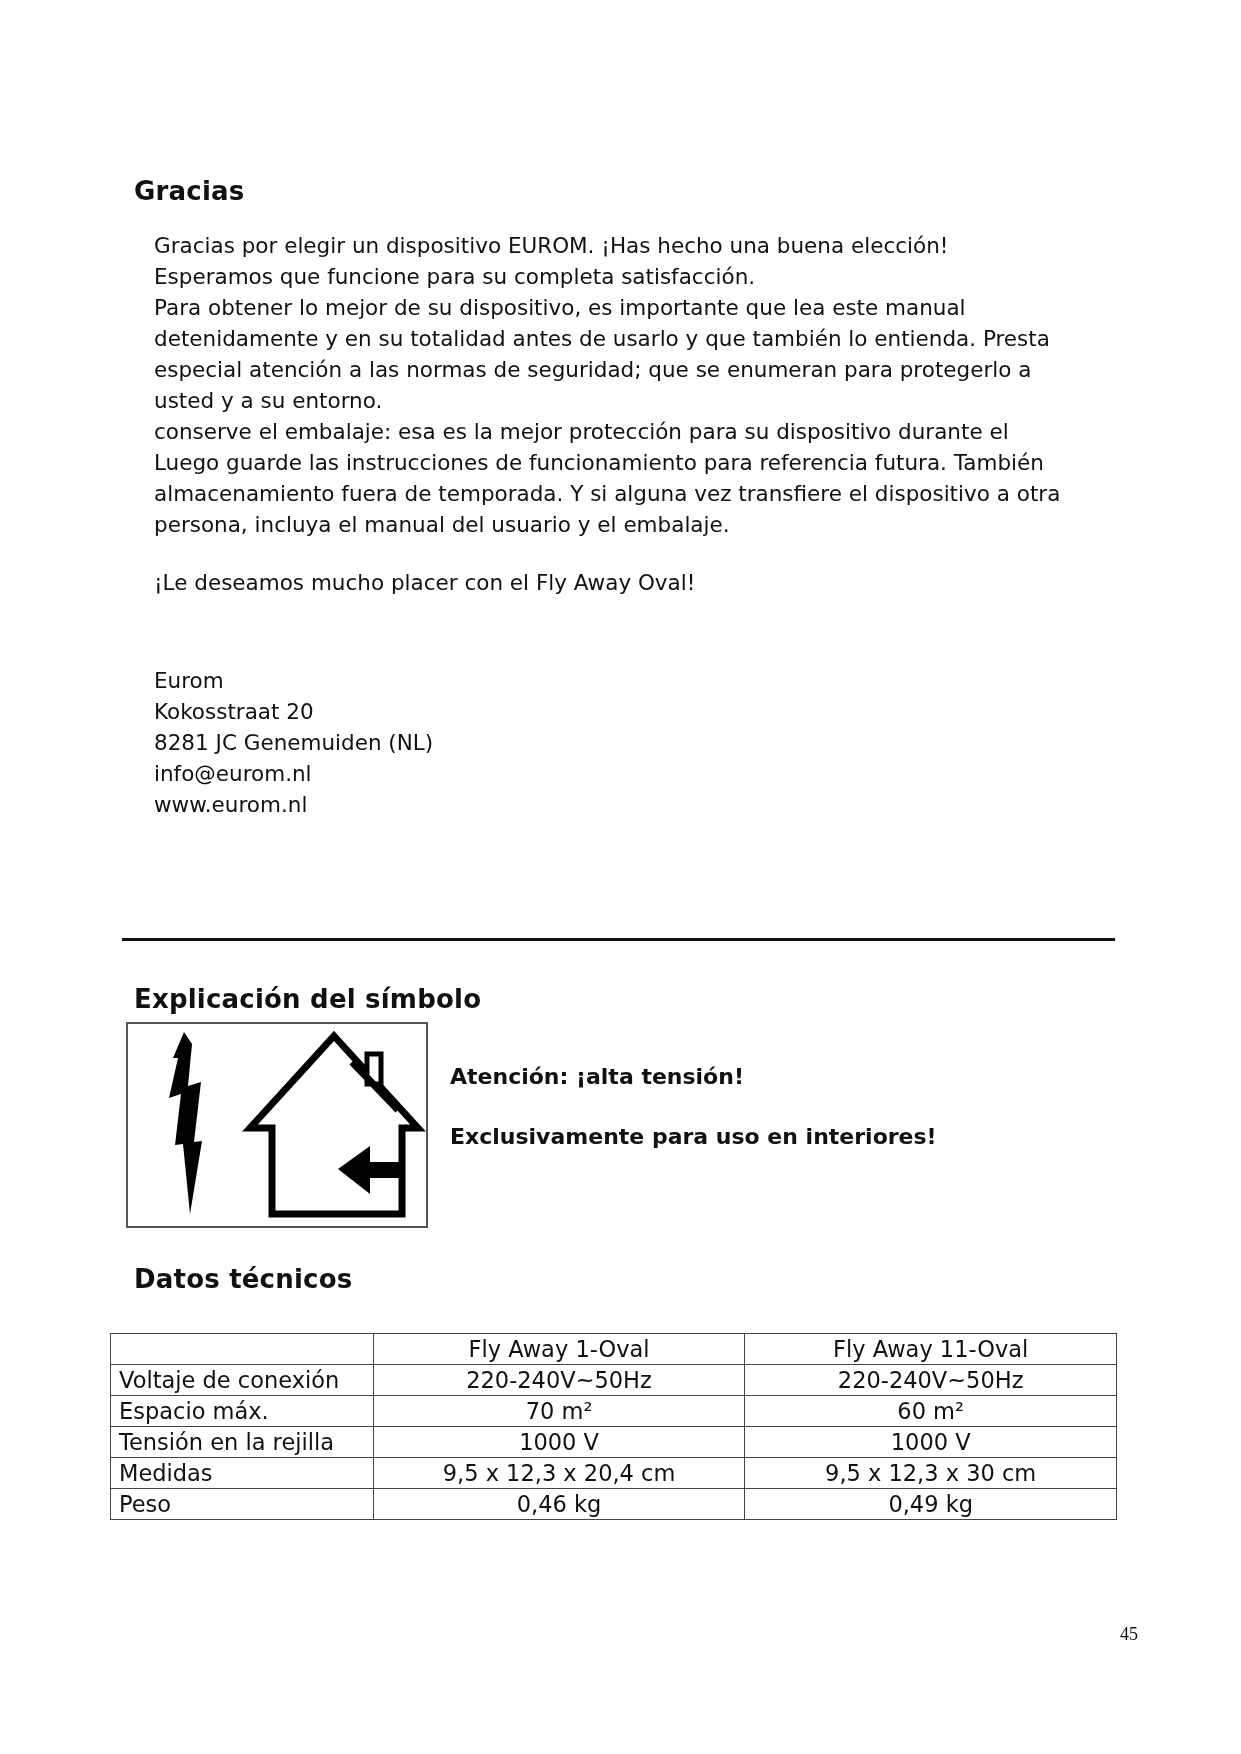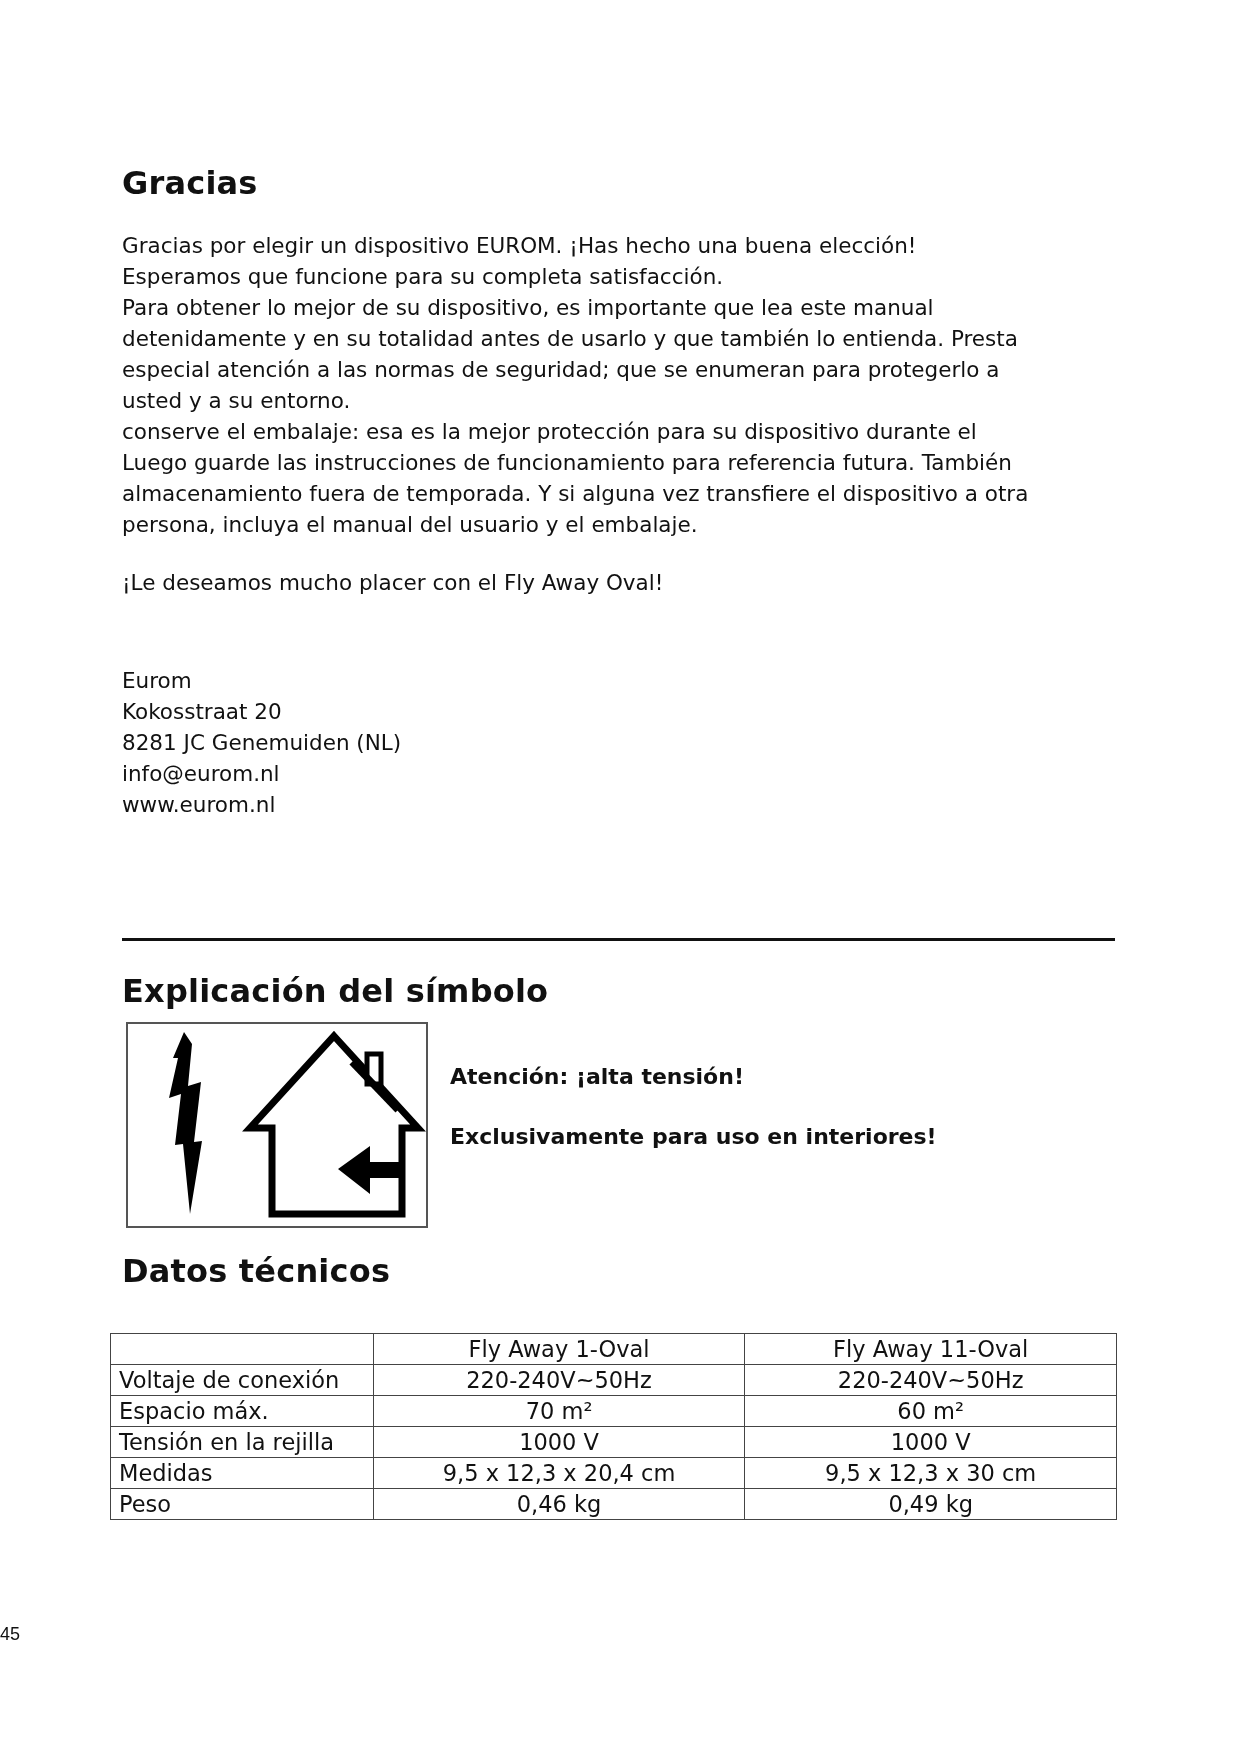--- a/index.html
+++ b/index.html
@@ -1,35 +1,35 @@
 <!DOCTYPE html>
 <html><head>
 <meta charset="utf-8">
 <style>
   html, body { margin: 0; padding: 0; background: #ffffff; }
   body { width: 1241px; height: 1754px; position: relative; overflow: hidden;
          font-family: "DejaVu Sans", sans-serif; color: #111; }
   .page { position: absolute; left: 0; top: 0; width: 1241px; height: 1754px; }
-  h1 { position: absolute; left: 122px; margin: 0; font-size: 32px; font-weight: bold;
+  h1 { position: absolute; left: 122px; margin: 12px; font-size: 26px; font-weight: bold;
        font-family: "DejaVu Sans", sans-serif; letter-spacing: 0.2px; }
   .para { position: absolute; left: 122px; margin: 0; font-size: 21.5px; line-height: 31px;
           font-family: "DejaVu Sans", sans-serif; white-space: nowrap; }
-  .para div { height: 31px; }
+  .para div { height: 31px; margin-left: 32px; }
   .rule { position: absolute; left: 122px; top: 938px; width: 993px; height: 3px; background: #111; }
   .symbol-box { position: absolute; left: 126px; top: 1022px; width: 302px; height: 206px;
                 border: 2px solid #555; box-sizing: border-box; background: #fff; }
   .symbol-text { position: absolute; left: 450px; font-size: 22px; font-weight: bold;
                  font-family: "DejaVu Sans", sans-serif; white-space: nowrap; }
   table.spec { position: absolute; left: 110px; top: 1333px; width: 1007px; border-collapse: collapse;
                font-family: "DejaVu Sans", sans-serif; font-size: 22.5px; }
   table.spec td { border: 1.5px solid #444; height: 30px; padding: 0 8px; line-height: 30px; }
   table.spec td.label { width: 246px; text-align: left; }
   table.spec td.val { text-align: center; width: 355px; }
-  .pagenum { position: absolute; left: 0; width: 1138px; top: 1624px; text-align: left;
-             font-family: Liberation Sans, sans-serif; font-size: 18px; }
+  .pagenum { position: absolute; left: 0; width: 1138px; top: 1624px; text-align: right;
+             font-family: Liberation Serif, serif; font-size: 18px; }
 </style>
 </head>
 <body>
 
 <div class="page">
 
   <h1 style="top:164px;">Gracias</h1>
 
   <div class="para" style="top:230px;">
     <div>Gracias por elegir un dispositivo EUROM. ¡Has hecho una buena elección!</div>

